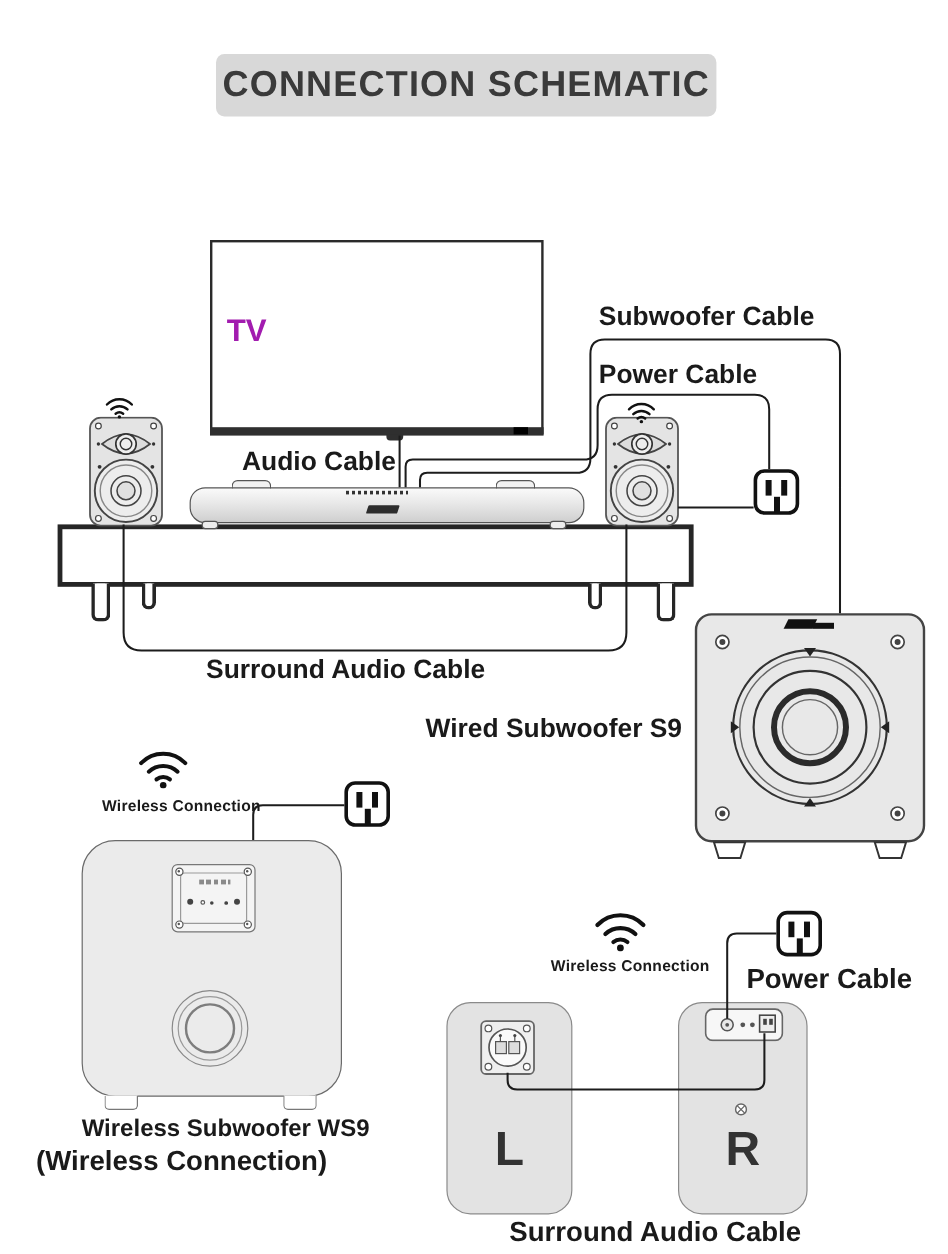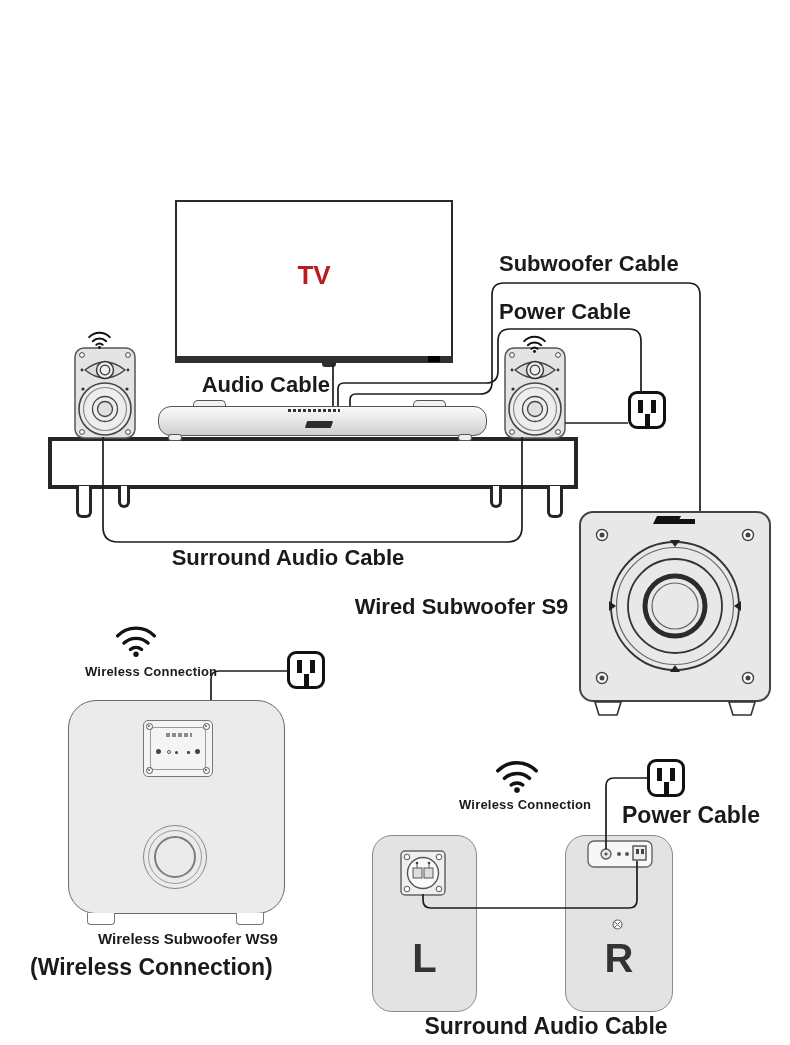--- a/index.html
+++ b/index.html
@@ -10,21 +10,21 @@
   .abs{position:absolute;}
   .lbl{position:absolute;font-weight:bold;color:#1a1a1a;white-space:nowrap;line-height:1.05;}
   .lbl-big{font-size:22px;}
   .lbl-sm{font-size:13px;letter-spacing:.2px;}
   
   .title-box{position:absolute;left:180px;top:45px;width:417px;height:52px;background:#d8d8d8;border-radius:7px;
     display:flex;align-items:center;justify-content:center;}
   .title-box span{font-size:30px;font-weight:bold;color:#3a3a3a;letter-spacing:1px;}
   
   .tv{position:absolute;left:175px;top:200px;width:278px;height:162px;border:2px solid #2a2a2a;background:#fff;box-sizing:border-box;}
-  .tv .screen-label{position:absolute;left:0;right:0;top:58px;text-align:center;font-size:26px;font-weight:600;color:#b91c1c;}
+  .tv .screen-label{position:absolute;left:12px;right:0;top:58px;font-size:26px;font-weight:600;color:#a21caf;}
   .tv-bezel{position:absolute;left:175px;top:356px;width:278px;height:7px;background:#2f2f2f;}
   .tv-logo{position:absolute;left:428px;top:356px;width:12px;height:6px;background:#000;}
   .tv-nub{position:absolute;left:322px;top:362px;width:14px;height:5px;background:#2f2f2f;border-radius:0 0 3px 3px;}
   
   .table-top{position:absolute;left:48px;top:437px;width:530px;height:52px;border:4px solid #262626;background:#fff;box-sizing:border-box;}
   .leg{position:absolute;border:3px solid #262626;border-top:none;background:#fff;border-radius:0 0 6px 6px;box-sizing:border-box;}
   
   .soundbar{position:absolute;left:158px;top:406px;width:329px;height:30px;border:1.5px solid #555;border-radius:13px;
     background:linear-gradient(#fafafa,#e8e8e8 45%,#cfcfcf);box-sizing:border-box;}
   .sb-tab{position:absolute;top:400px;width:33px;height:9px;border:1.5px solid #555;border-bottom:none;border-radius:5px 5px 0 0;background:#f2f2f2;box-sizing:border-box;}
@@ -50,20 +50,23 @@
   
   .back-spk{position:absolute;top:835px;height:177px;border:1.5px solid #8a8a8a;border-radius:20px;background:#e3e3e3;box-sizing:border-box;}
   .back-spk .letter{position:absolute;left:0;right:0;top:100px;text-align:center;font-size:40px;font-weight:bold;color:#333;}
   svg{display:block;}
 </style>
 </head>
 <body>
 
 <div id="stage">
 
+  <div class="title-box">
+    <span>CONNECTION SCHEMATIC</span>
+  </div>
 
   <div class="tv">
     <div class="screen-label">TV</div>
   </div>
   <div class="tv-bezel"></div>
   <div class="tv-logo"></div>
   <div class="tv-nub"></div>
 
   <div class="table-top"></div>
   <div class="leg" style="left:76px;top:486px;width:16px;height:32px;"></div>
@@ -273,18 +276,18 @@
       <path d="M647,778 L614,778 Q606,778 606,786 L606,849"></path>
       <path d="M423,894 L423,900 Q423,908 431,908 L629,908 Q637,908 637,900 L637,861"></path>
     </g>
   </svg>
 
   <div class="lbl lbl-big" style="left:499px;top:252px;">Subwoofer Cable</div>
   <div class="lbl lbl-big" style="left:150px;top:373px;width:180px;text-align:right;">Audio Cable</div>
   <div class="lbl lbl-big" style="left:499px;top:300px;">Power Cable</div>
   <div class="lbl lbl-big" style="left:160px;top:546px;width:256px;text-align:center;">Surround Audio Cable</div>
   <div class="lbl lbl-big" style="left:345px;top:595px;width:233px;text-align:center;">Wired Subwoofer S9</div>
-  <div class="lbl" style="left:30px;top:931px;width:316px;text-align:center;font-size:15px;">Wireless Subwoofer WS9</div>
+  <div class="lbl" style="left:30px;top:931px;width:316px;text-align:center;font-size:20px;">Wireless Subwoofer WS9</div>
   <div class="lbl" style="left:30px;top:955px;width:316px;text-align:left;font-size:23px;">(Wireless Connection)</div>
   <div class="lbl" style="left:622px;top:803px;font-size:23px;">Power Cable</div>
   <div class="lbl" style="left:396px;top:1014px;width:300px;text-align:center;font-size:23px;">Surround Audio Cable</div>
 
 </div>
 
 </body></html>

